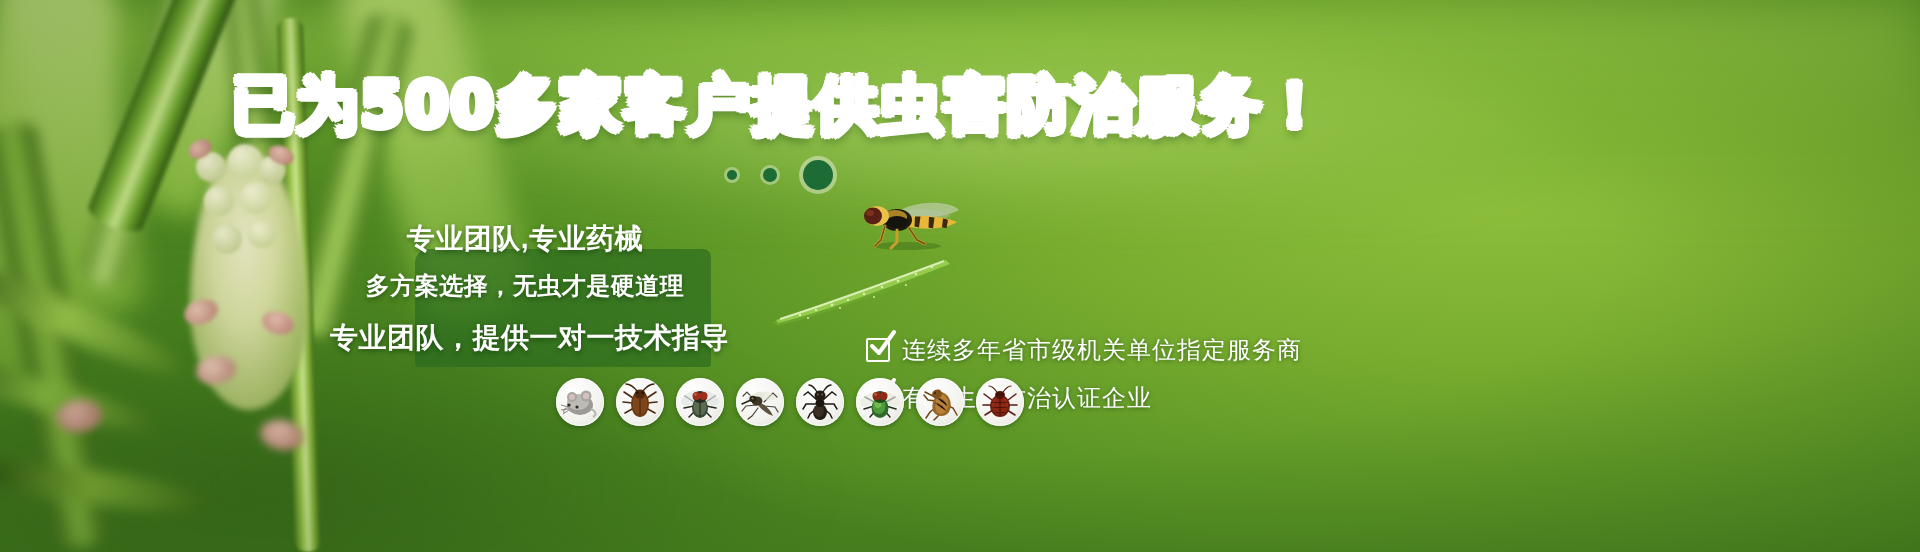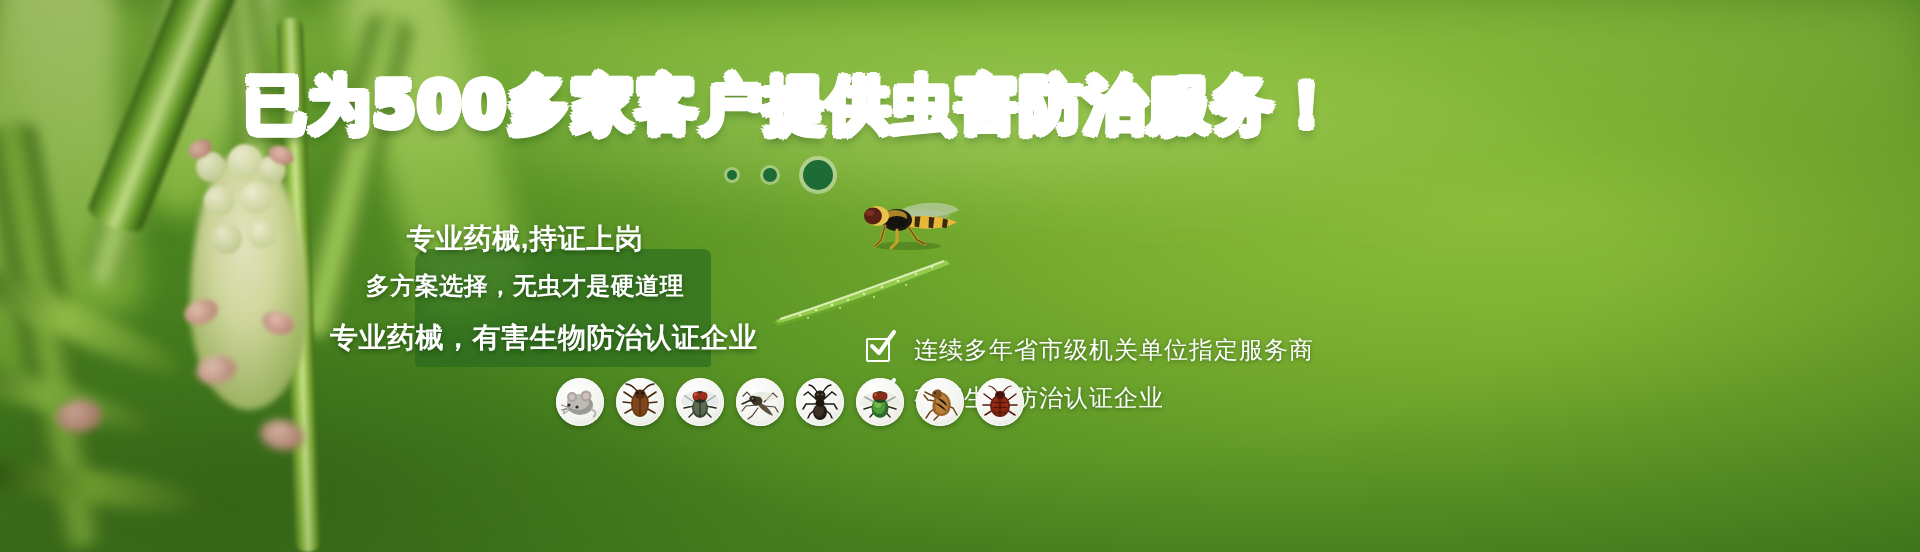--- a/index.html
+++ b/index.html
@@ -65,21 +65,21 @@
 
   
   .bud {
     position:absolute;
     border-radius:50%;
     filter:blur(1.6px);
   }
 
   
   .headline {
-    position:absolute; left:12px; top:74px; width:1560px;
+    position:absolute; left:0; top:74px; width:1560px;
     text-align:center;
     font-size:62px; line-height:1;
     letter-spacing:2px;
     font-weight:bold;
     font-family:"DejaVu Sans","Liberation Sans",sans-serif;
     color:#1d6b35;
     -webkit-text-stroke:0px;
     text-shadow:
       -3px -3px 0 #ffffff, 3px -3px 0 #ffffff, -3px 3px 0 #ffffff, 3px 3px 0 #ffffff,
       -4px 0 0 #ffffff, 4px 0 0 #ffffff, 0 -4px 0 #ffffff, 0 4px 0 #ffffff,
@@ -127,21 +127,21 @@
   
   .grass-blade {
     position:absolute; left:770px; top:236px;
     width:210px; height:90px;
     pointer-events:none;
   }
   .fly { position:absolute; left:845px; top:196px; width:120px; height:56px; }
 
   
   .checks { position:absolute; left:866px; top:326px; }
-  .check-row { display:flex; align-items:center; gap:24px; height:48px; }
+  .check-row { display:flex; align-items:center; gap:12px; height:48px; }
   .check-box {
     width:24px; height:24px; position:relative; flex:none;
   }
   .check-box .bx {
     position:absolute; inset:0;
     border:2.5px solid #ffffff; border-radius:2px;
   }
   .check-box .tk {
     position:absolute; left:1px; top:-9px; width:30px; height:30px;
   }
@@ -275,23 +275,23 @@
     </g>
     <g stroke="#6b5418" stroke-width="1.4" fill="none" stroke-linecap="round">
       <path d="M40 30 L36 44 L30 50"></path>
       <path d="M64 32 L72 44 L80 48"></path>
     </g>
   </svg>
 
   <div class="panel"></div>
 
   <div class="panel-lines">
-    <div class="pl pl1">专业药械,持证上岗</div>
+    <div class="pl pl1">专业团队,专业药械</div>
     <div class="pl pl2">多方案选择，无虫才是硬道理</div>
-    <div class="pl pl3">专业药械，有害生物防治认证企业</div>
+    <div class="pl pl3">专业团队，提供一对一技术指导</div>
   </div>
 
   <div class="checks">
     <div class="check-row">
       <span class="check-box">
         <span class="bx"></span>
         <svg class="tk" viewBox="0 0 30 30">
           <path d="M5 17 L12 24 L27 3" stroke="#ffffff" stroke-width="4" fill="none" stroke-linecap="round" stroke-linejoin="round"></path>
         </svg>
       </span>

